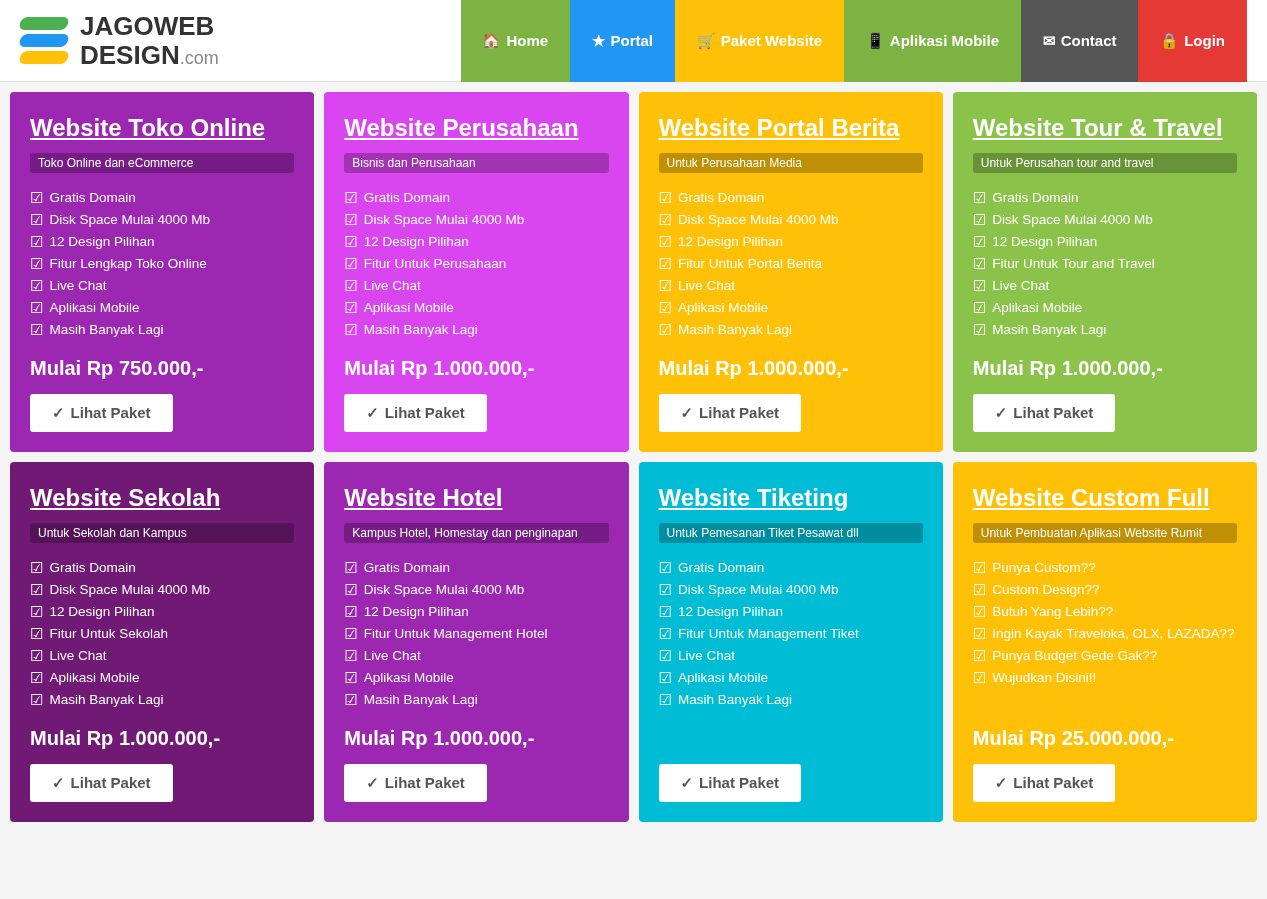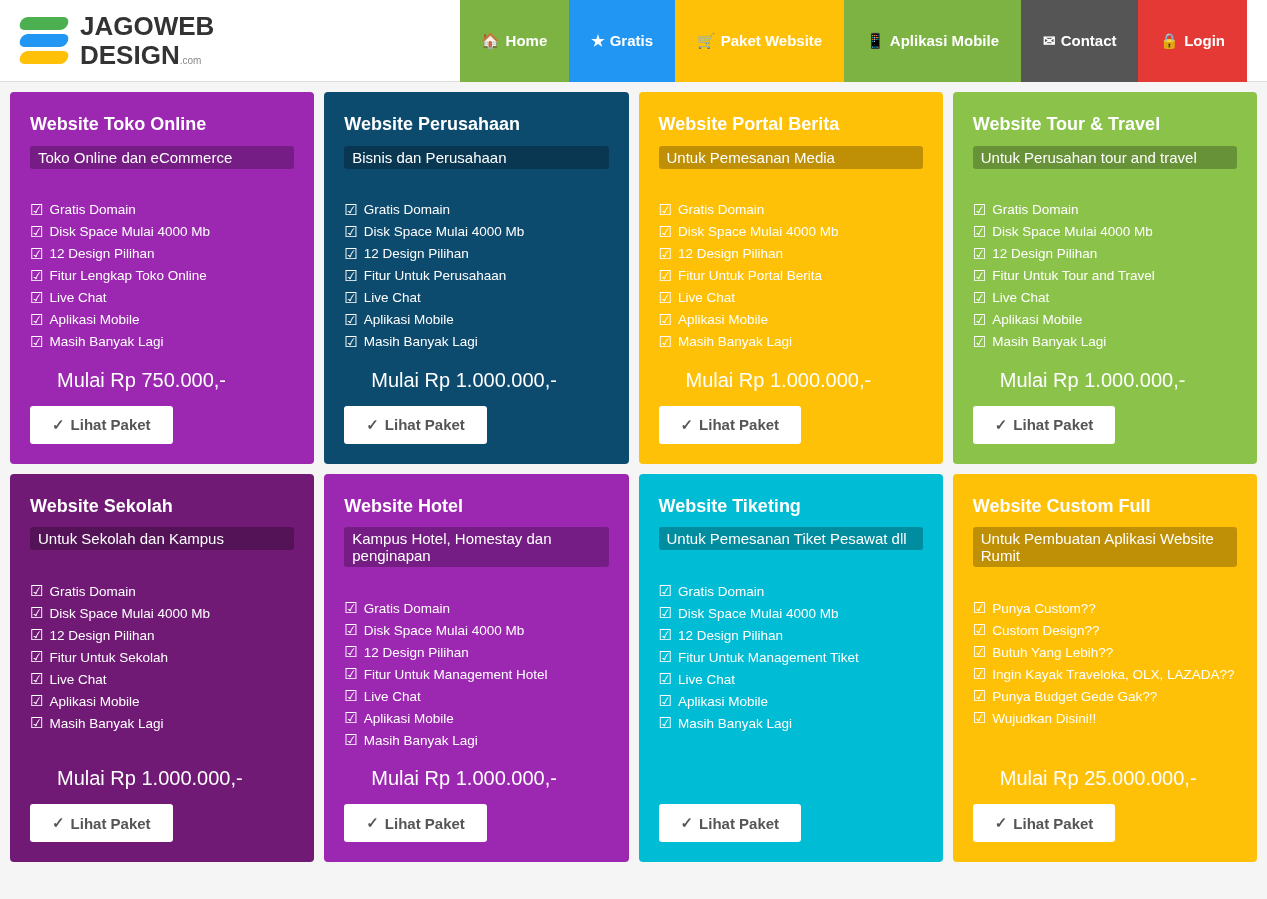--- a/index.html
+++ b/index.html
@@ -33,21 +33,21 @@
     }
     .stripe-green { background: #4caf50; }
     .stripe-blue { background: #2196f3; }
     .stripe-yellow { background: #ffc107; }
     .logo-text {
       font-size: 26px;
       font-weight: bold;
       color: #333;
       line-height: 1.1;
     }
-    .logo-text .com { font-size: 10px; color: #888; font-weight: normal; }
+    .logo-text .com { font-size: 18px; color: #888; font-weight: normal; }
 
     nav {
       display: flex;
       height: 82px;
     }
     .nav-item {
       display: flex;
       align-items: center;
       justify-content: center;
       padding: 0 22px;
@@ -77,67 +77,67 @@
 
     
     .card {
       border-radius: 4px;
       padding: 22px 20px 20px 20px;
       color: #fff;
       display: flex;
       flex-direction: column;
     }
     .card-purple { background: #9c27b0; }
-    .card-blue { background: #0c4a6e; }
+    .card-blue { background: #d946ef; }
     .card-yellow { background: #ffc107; }
     .card-green { background: #8bc34a; }
     .card-orange { background: #701a75; }
     .card-purple2 { background: #9c27b0; }
     .card-cyan { background: #00bcd4; }
     .card-gold { background: #ffc107; }
 
     .card-title {
-      font-size: 18px;
+      font-size: 24px;
       font-weight: bold;
       color: #fff;
       margin-bottom: 10px;
       line-height: 1.2;
+      text-decoration: underline;
     }
     .card-badge {
       display: inline-block;
       background: rgba(0,0,0,0.25);
       color: #fff;
-      font-size: 15px;
+      font-size: 12px;
       padding: 3px 8px;
       border-radius: 3px;
-      margin-bottom: 30px;
+      margin-bottom: 14px;
     }
     .card-features {
       list-style: none;
       margin-bottom: 16px;
       flex: 1;
     }
     .card-features li {
       font-size: 13.5px;
       color: #fff;
       padding: 2px 0;
       display: flex;
       align-items: center;
       gap: 6px;
     }
     .check-icon {
       font-size: 15px;
       color: #fff;
     }
     .card-price {
       font-size: 20px;
-      font-weight: normal;
+      font-weight: bold;
       color: #fff;
       margin-bottom: 14px;
-      margin-left: 27px;
     }
     .card-btn {
       display: inline-flex;
       align-items: center;
       gap: 6px;
       background: #fff;
       color: #555;
       border: none;
       padding: 10px 22px;
       font-size: 15px;
@@ -162,21 +162,21 @@
       <span>DESIGN</span><span class="com">.com</span>
     </div>
   </div>
   <nav>
     <a class="nav-item nav-home">
       <span class="nav-icon">🏠</span>
       <span>Home</span>
     </a>
     <a class="nav-item nav-about">
       <span class="nav-icon">★</span>
-      <span>Gratis</span>
+      <span>Portal</span>
     </a>
     <a class="nav-item nav-paket">
       <span class="nav-icon">🛒</span>
       <span>Paket Website</span>
     </a>
     <a class="nav-item nav-mobile">
       <span class="nav-icon">📱</span>
       <span>Aplikasi Mobile</span>
     </a>
     <a class="nav-item nav-contact">
@@ -264,21 +264,21 @@
      </li>
     </ul>
     <div class="card-price">Mulai Rp 1.000.000,-</div>
     <button class="card-btn">
       <span>✓</span>
       <span>Lihat Paket</span>
     </button>
   </div>
     <div class="card card-yellow">
     <div class="card-title">Website Portal Berita</div>
-    <span class="card-badge">Untuk Pemesanan Media</span>
+    <span class="card-badge">Untuk Perusahaan Media</span>
     <ul class="card-features">
       <li>
        <span class="check-icon">☑</span>
        <span>Gratis Domain</span>
      </li>
         <li>
        <span class="check-icon">☑</span>
        <span>Disk Space Mulai 4000 Mb</span>
      </li>
         <li>

